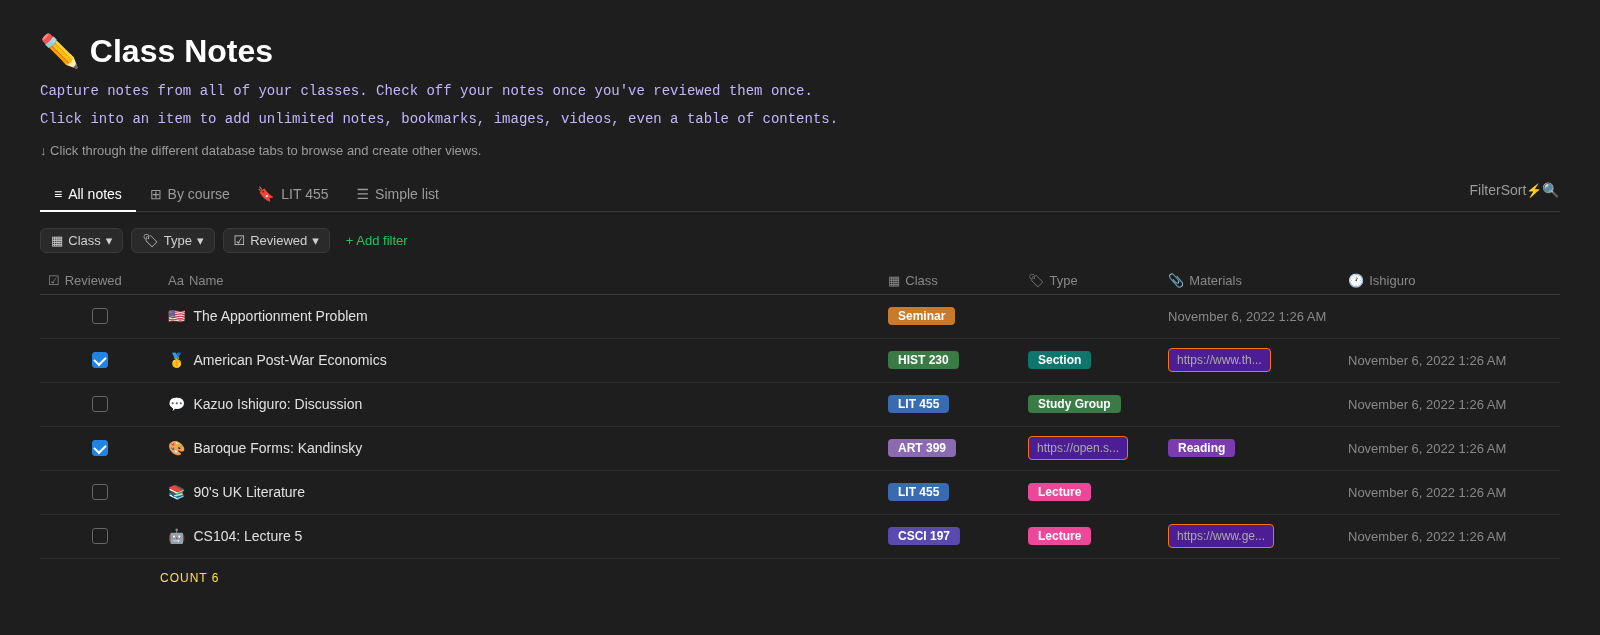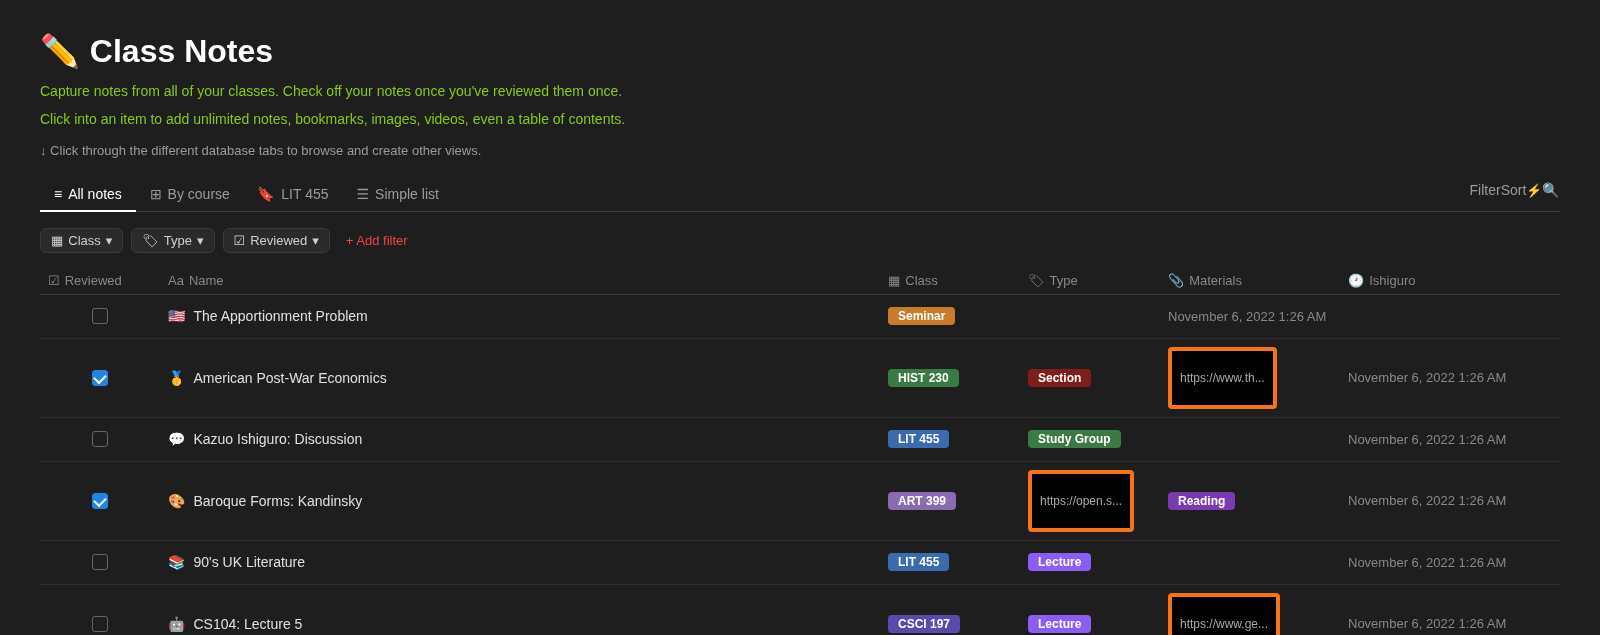--- a/index.html
+++ b/index.html
@@ -24,24 +24,25 @@
       color: #fff;
       display: flex;
       align-items: center;
       gap: 10px;
       margin-bottom: 10px;
     }
     .page-title .emoji {
       font-size: 32px;
     }
     .page-description {
-      color: #84cc16;
+      color: #c4b5fd;
       font-size: 14px;
       line-height: 1.6;
       margin-bottom: 6px;
+      font-family: Liberation Mono, monospace;
     }
     .page-hint {
       color: #9b9b9b;
       font-size: 13px;
       margin-bottom: 20px;
       display: flex;
       align-items: center;
       gap: 4px;
     }
     .tabs-bar {
@@ -96,21 +97,21 @@
       border-radius: 6px;
       padding: 4px 10px;
       font-size: 13px;
       color: #d0d0d0;
       cursor: pointer;
     }
     .add-filter {
       display: flex;
       align-items: center;
       gap: 4px;
-      color: #ef4444;
+      color: #22c55e;
       font-size: 13px;
       cursor: pointer;
       padding: 4px 8px;
       border-radius: 4px;
     }
     
     .table-wrap {
       width: 100%;
     }
     .table-header {
@@ -183,29 +184,29 @@
       font-size: 12px;
       font-weight: 600;
       color: #fff;
     }
     .badge-mat630 { background: #c97a2a; }
     .badge-hist230 { background: #3a7a45; }
     .badge-lit455 { background: #3a6ab0; }
     .badge-art399 { background: #8a6ab0; }
     .badge-csci104 { background: #5a4ab0; }
     .type-seminar { background: #c97a2a; }
-    .type-section { background: #7f1d1d; }
+    .type-section { background: #0f766e; }
     .type-studygroup { background: #3a7a45; }
     .type-reading { background: #7a3ab0; }
-    .type-lecture { background: #8b5cf6; }
+    .type-lecture { background: #ec4899; }
     .material-link {
-      background: #000000;
-      border: 4px solid #f97316;
+      background: #4c1d95;
+      border: 1px solid #f97316;
       border-radius: 4px;
-      padding: 20px 8px;
+      padding: 4px 8px;
       font-size: 12px;
       color: #aaa;
       cursor: pointer;
     }
     .created-text {
       color: #888;
       font-size: 13px;
     }
     .count-row {
       padding: 12px 0 4px 120px;

